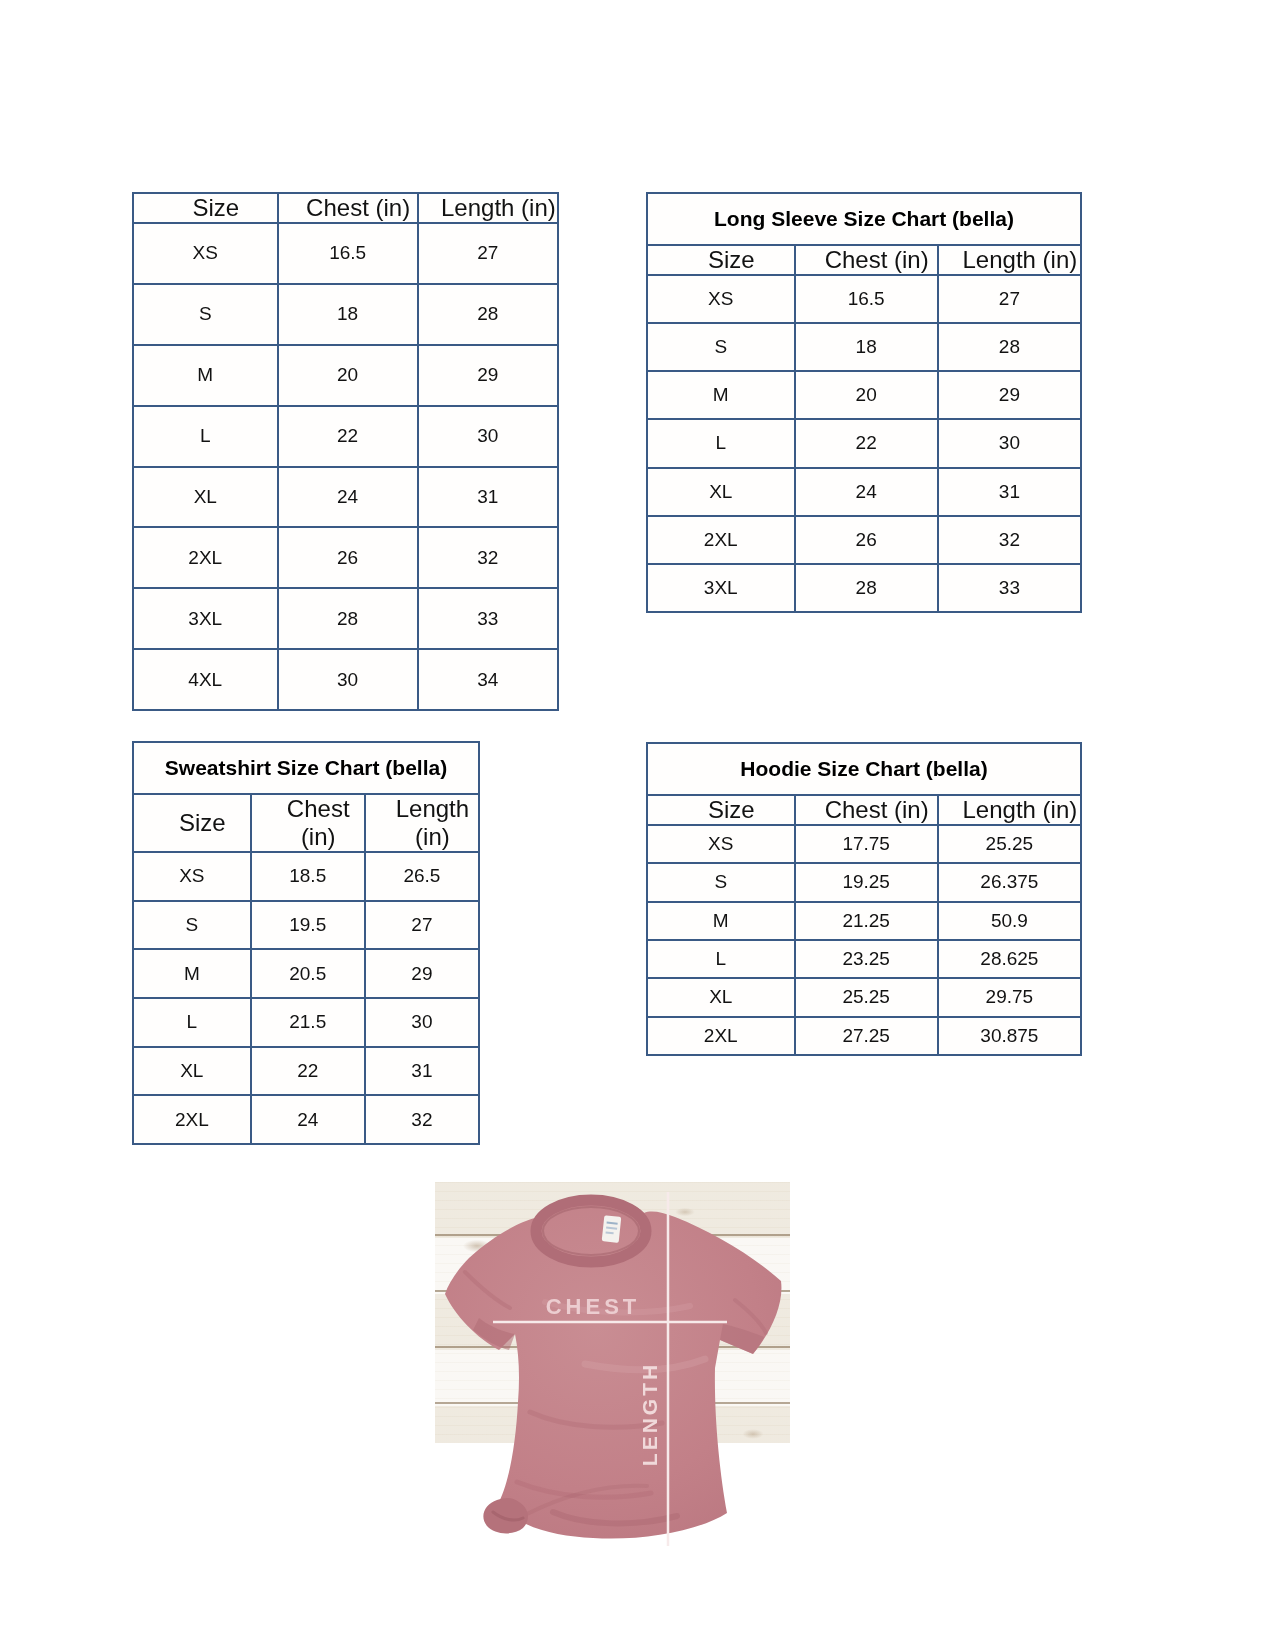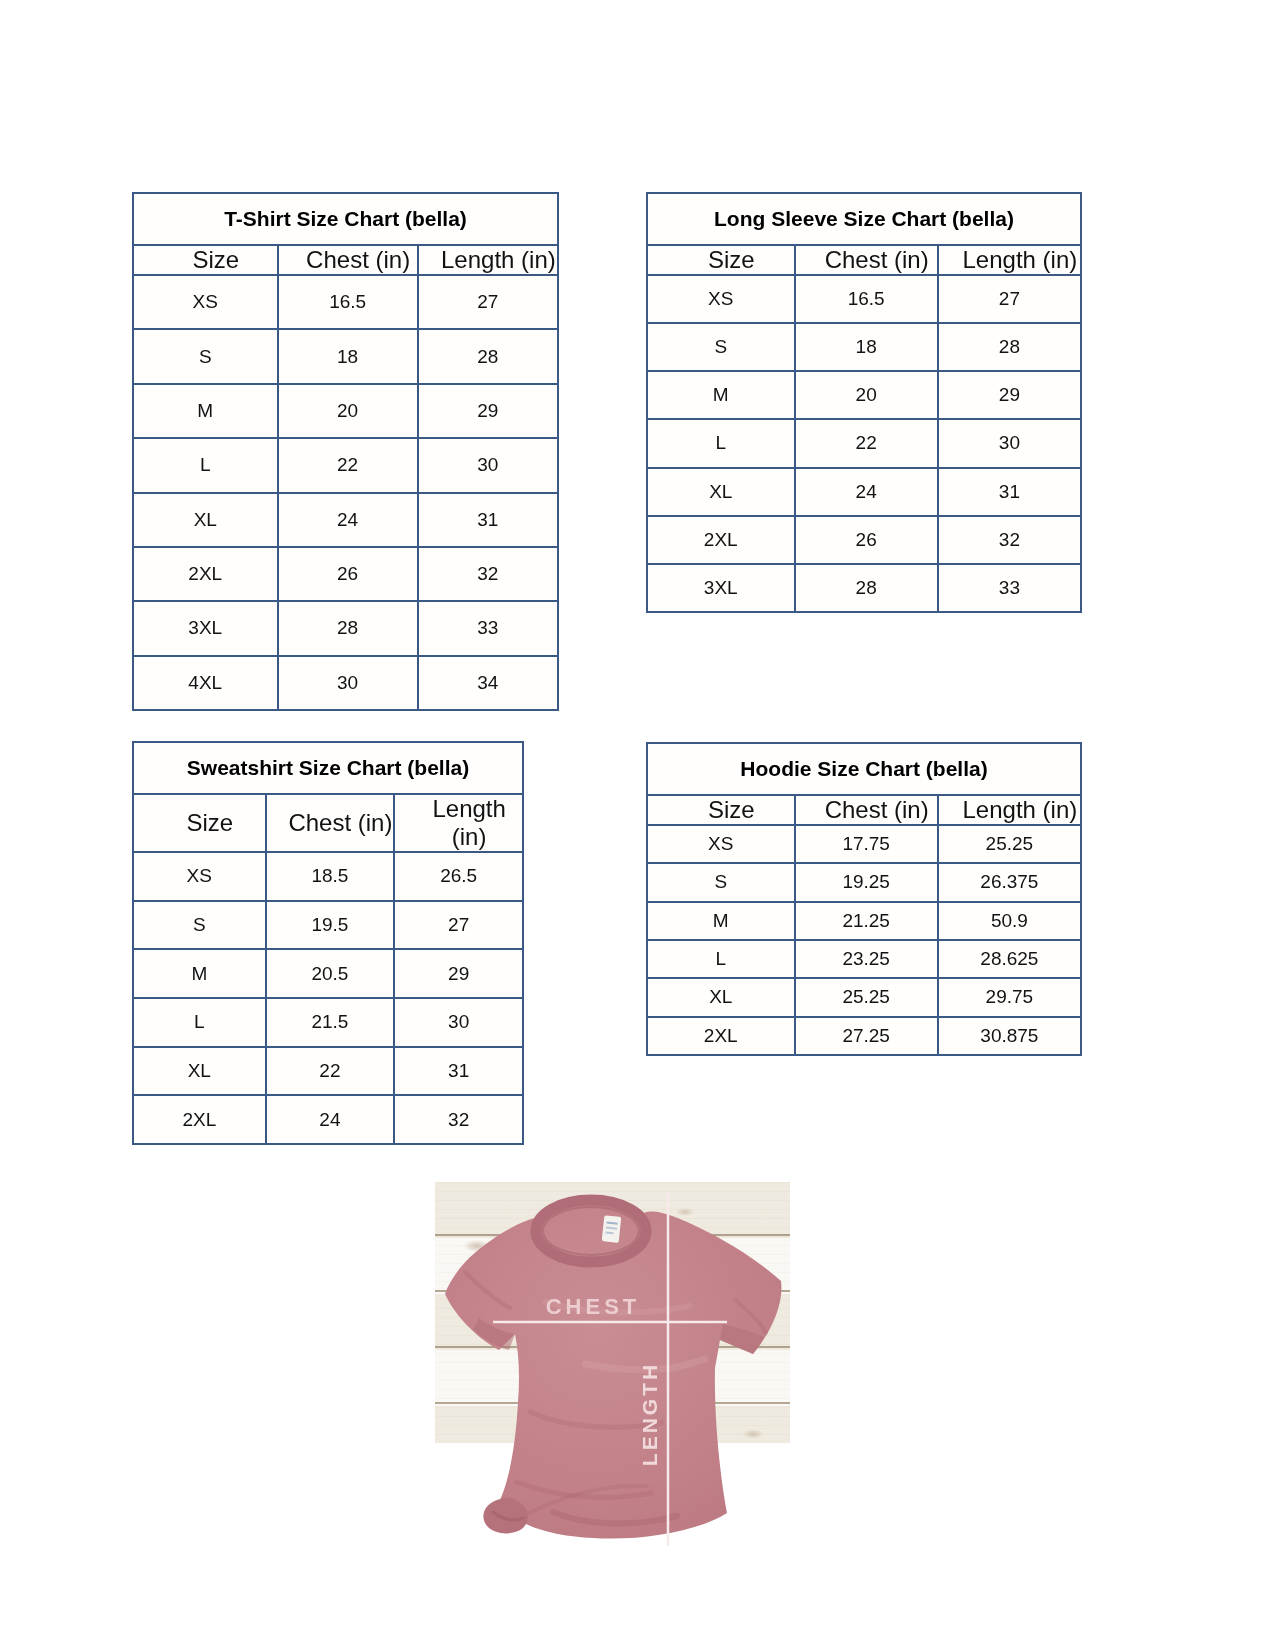--- a/index.html
+++ b/index.html
@@ -13,21 +13,21 @@
     background:#fffefd;
   }
   .size-table th,.size-table td{
     border:2px solid #3a5a85;text-align:center;vertical-align:middle;
     font-weight:normal;font-size:19px;color:#121212;padding:0;
   }
   .size-table .title-cell{font-weight:bold;font-size:21px;height:50px;color:#000;}
   .size-table thead .header-row th{font-size:24px;padding-left:21px;}
   #tshirt-table{left:132px;top:192px;width:427px;height:519px;}
   #longsleeve-table{left:646px;top:192px;width:436px;height:421px;}
-  #sweatshirt-table{left:132px;top:741px;width:392px;height:404px;}
+  #sweatshirt-table{left:132px;top:741px;width:348px;height:404px;}
   #hoodie-table{left:646px;top:742px;width:436px;height:314px;}
 
   
   #photo{
     position:absolute;left:435px;top:1182px;width:355px;height:261px;
     background-color:#f6f3ec;
     background-image:
       radial-gradient(ellipse 20px 9px at 42px 64px,  rgba(150,120,85,.40), transparent 70%),
       radial-gradient(ellipse 15px 7px at 318px 252px,rgba(150,120,85,.32), transparent 70%),
       radial-gradient(ellipse 22px 9px at 92px 322px, rgba(160,130,95,.28), transparent 70%),
@@ -42,23 +42,20 @@
 </head>
 <body>
 
 <table class="size-table" id="tshirt-table">
   <colgroup>
       <col style="width:34%">
       <col style="width:33%">
       <col style="width:33%">
     </colgroup>
   <thead>
-    <tr>
-      <th class="title-cell" colspan="3">T-Shirt Size Chart  (bella)</th>
-    </tr>
     <tr class="header-row">
         <th>Size</th>
         <th>Chest (in)</th>
         <th>Length (in)</th>
       </tr>
   </thead>
   <tbody>
       <tr>
         <td>XS</td>
         <td>16.5</td>

